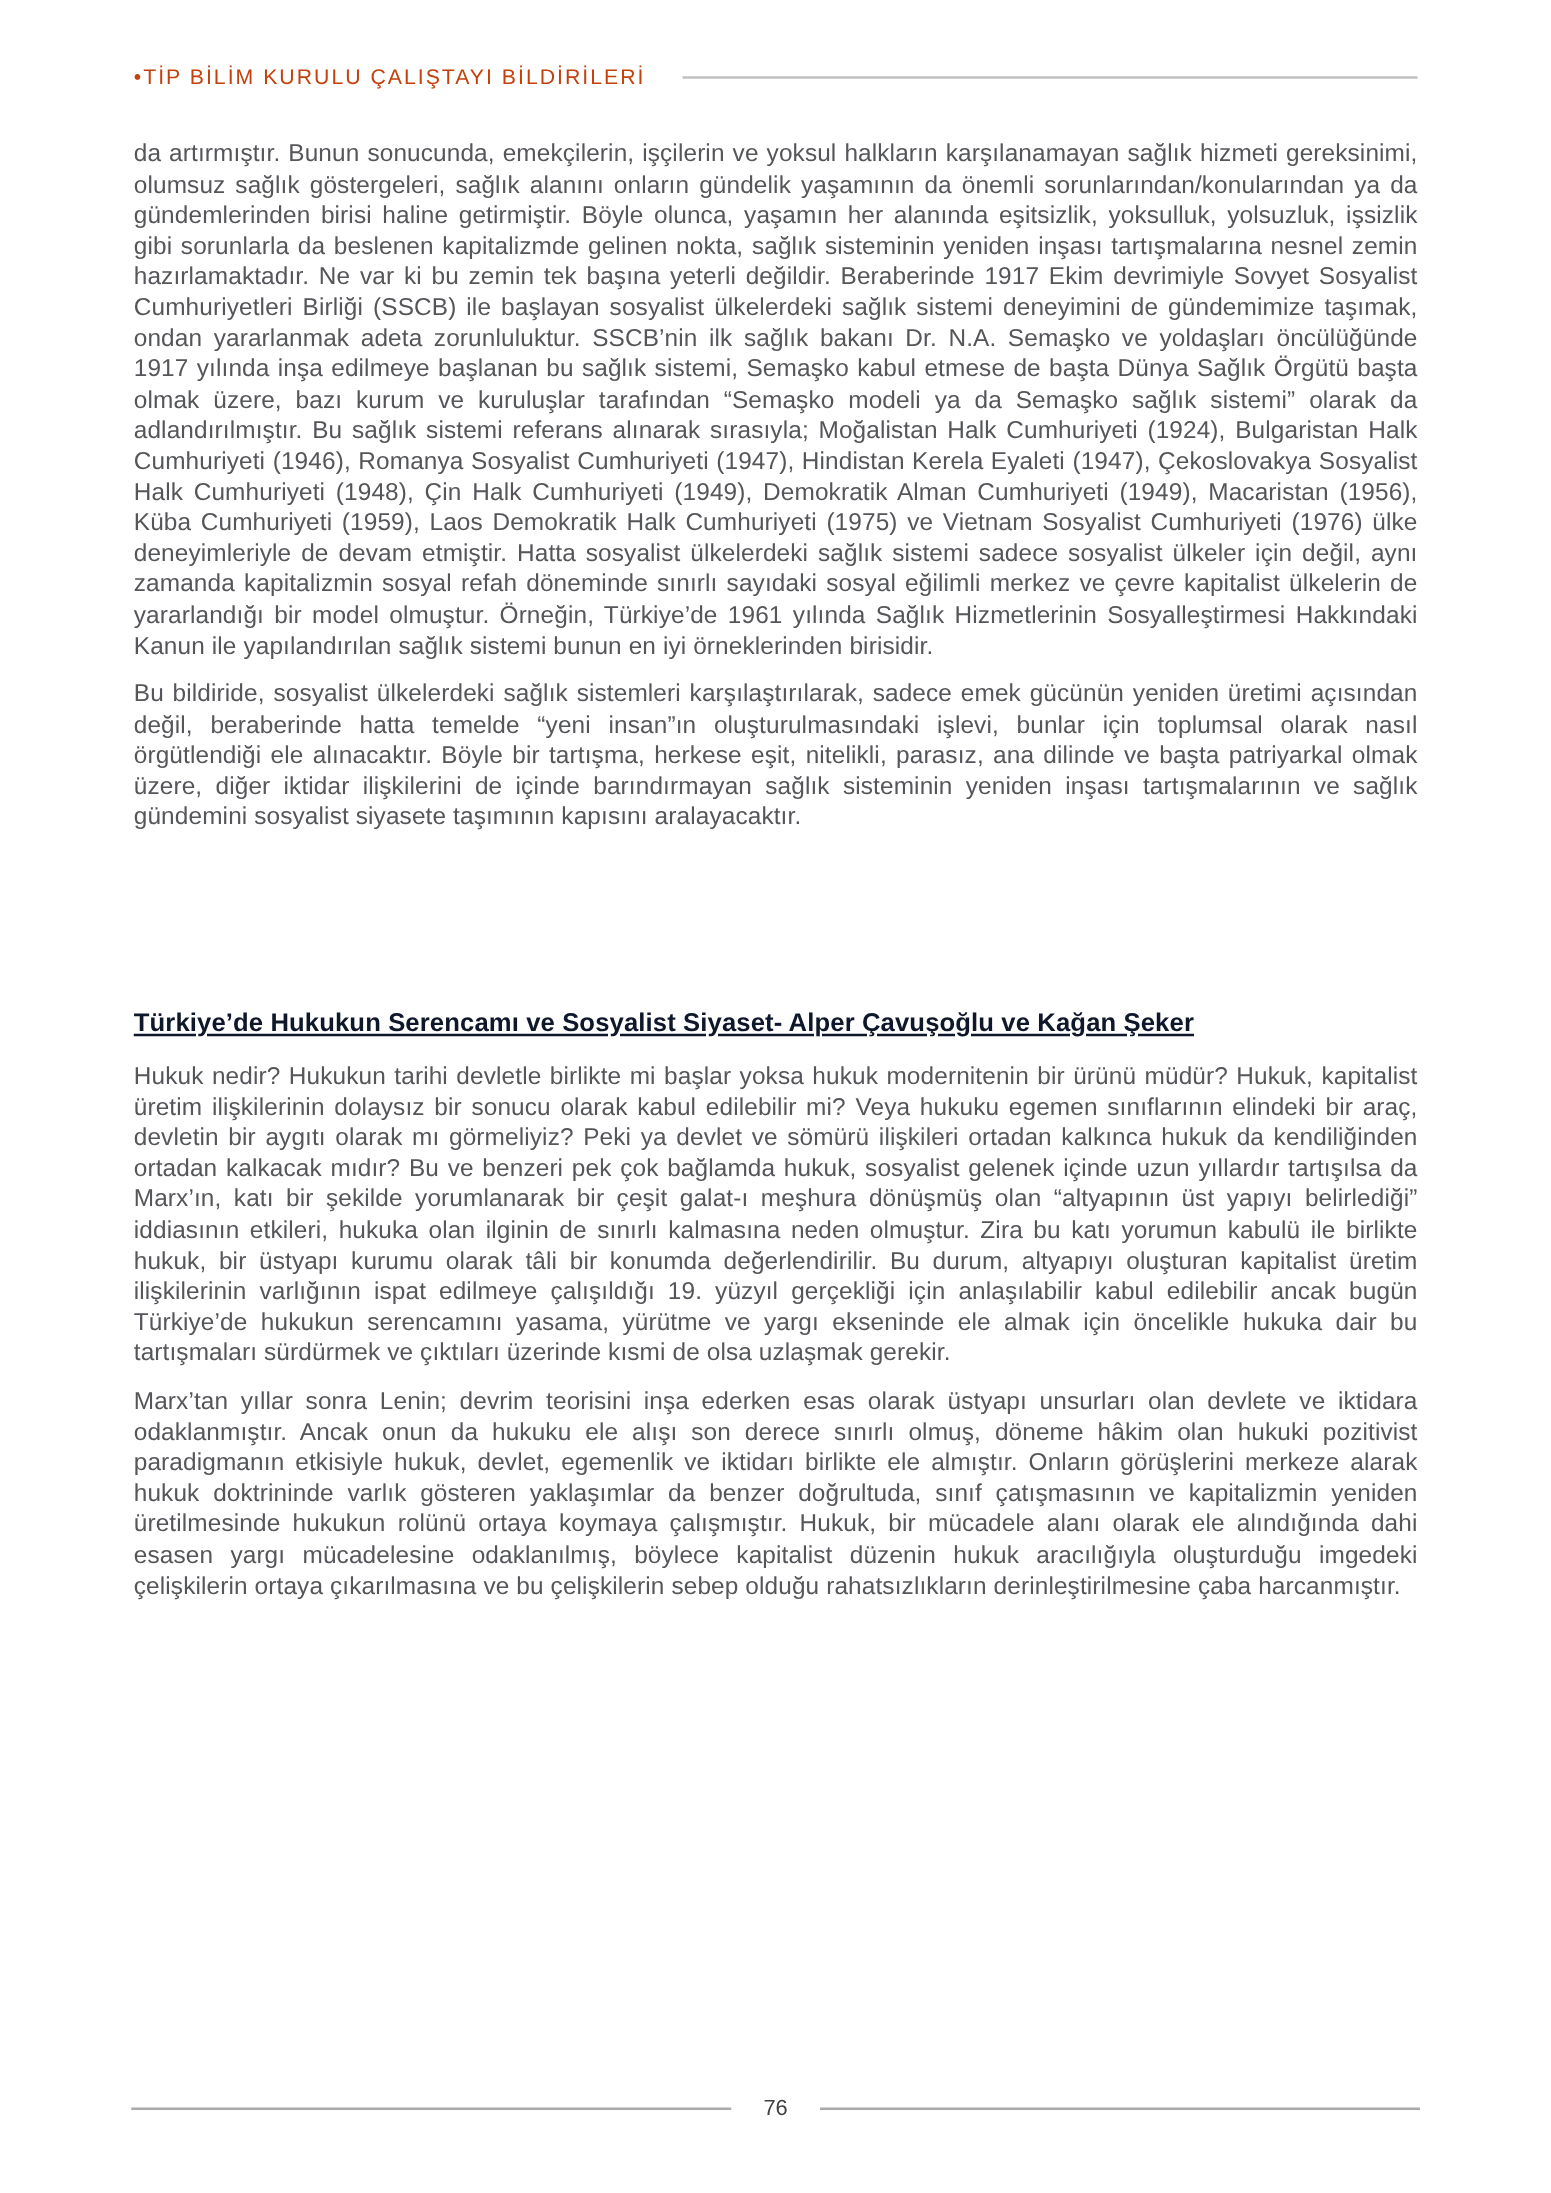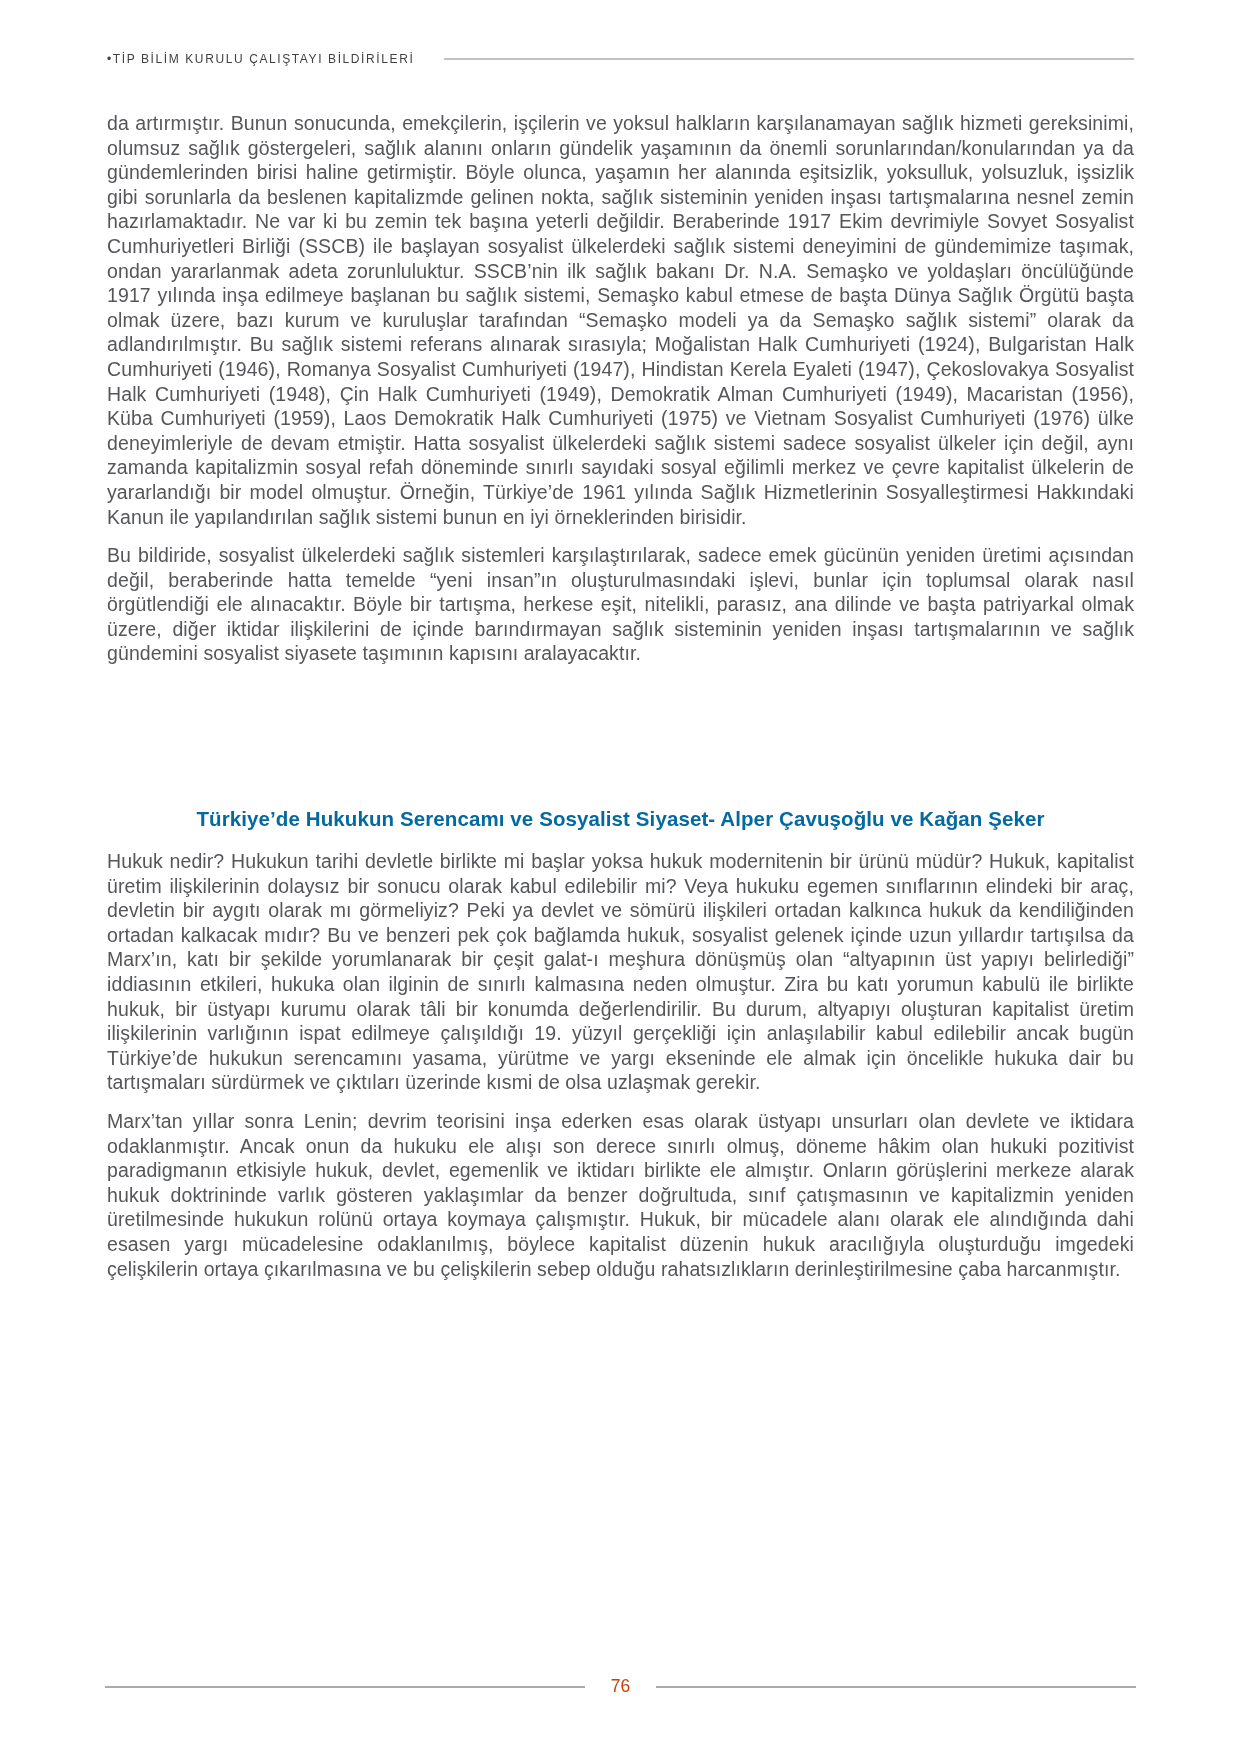--- a/index.html
+++ b/index.html
@@ -15,22 +15,22 @@
   }
   .header {
     position: absolute;
     top: 52px;
     left: 107px;
     right: 107px;
     display: flex;
     align-items: center;
   }
   .header-title {
-    color: #404040;
-    font-size: 12px;
+    color: #c2410c;
+    font-size: 17px;
     letter-spacing: 1.6px;
     white-space: nowrap;
     font-weight: normal;
   }
   .header-rule {
     flex: 1;
     height: 0;
     border-top: 2px solid #c0c1c3;
     margin-left: 30px;
   }
@@ -41,42 +41,43 @@
     right: 107px;
     color: #55565a;
     font-size: 19.5px;
     line-height: 24.6px;
     text-align: justify;
     letter-spacing: 0.1px;
   }
   .body-text p { margin: 10px 0 14px 0; }
   .section-heading {
     margin: 140px 0 17px 0;
-    color: #0369a1;
+    color: #0f172a;
     font-size: 20.5px;
     font-weight: bold;
-    text-align: center;
+    text-align: left;
     line-height: 26px;
+    text-decoration: underline;
   }
   .footer {
     position: absolute;
     left: 105px;
     right: 105px;
     top: 1676px;
     display: flex;
     align-items: center;
     gap: 26px;
   }
   .footer-rule {
     flex: 1;
     height: 0;
     border-top: 2px solid #a9aaac;
   }
   .page-number {
-    color: #c2410c;
+    color: #404040;
     font-size: 17.5px;
     white-space: nowrap;
   }
 </style>
 </head>
 <body>
 
 <div class="page">
 
   <div class="header">

